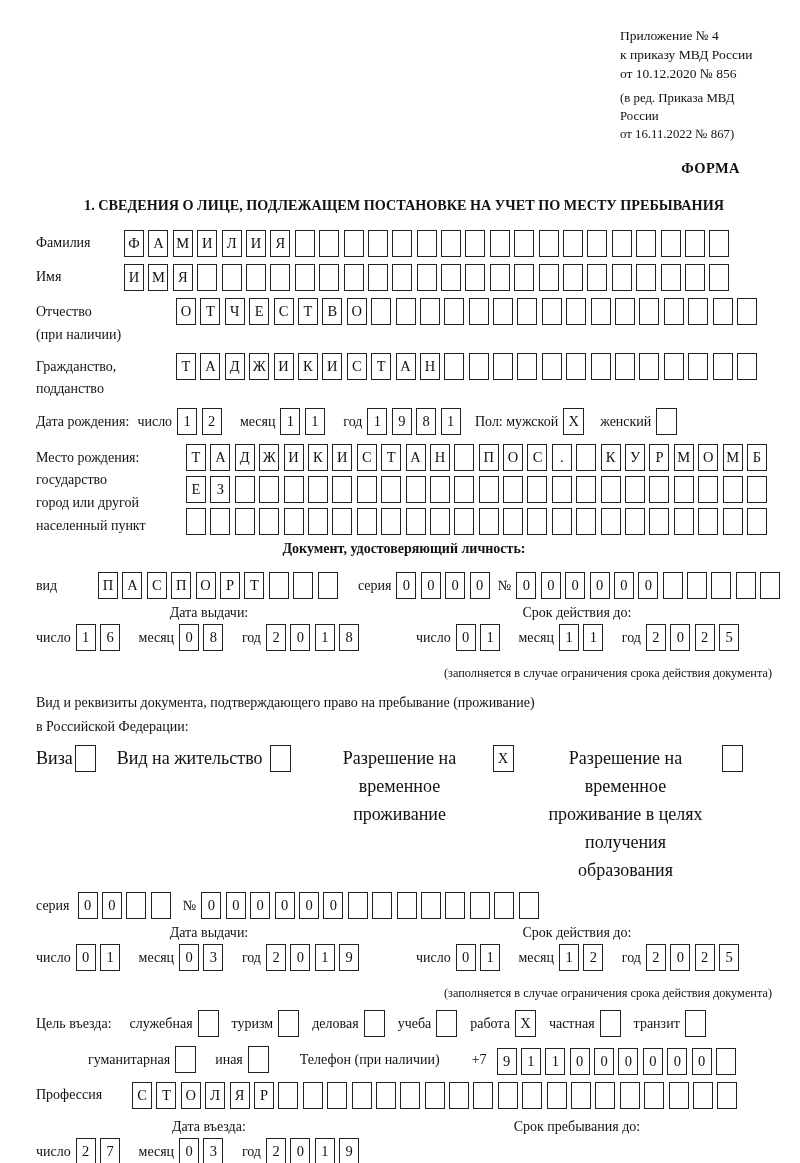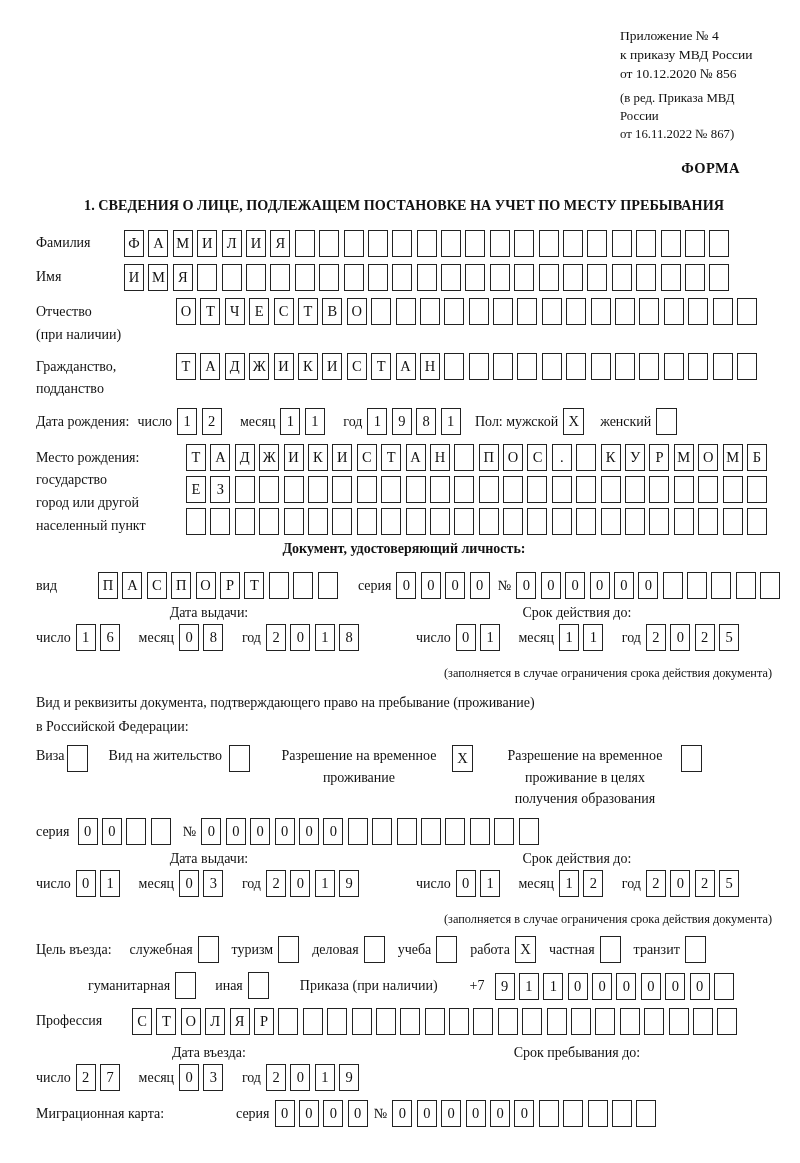--- a/index.html
+++ b/index.html
@@ -33,21 +33,21 @@
   .dates .hd{text-align:center;font-size:14px;margin-bottom:3px;}
   .fields{white-space:nowrap;line-height:0;}
   .fields .flabel{font-size:14px;line-height:27px;vertical-align:top;margin-right:5px;}
   .fields .mlabel{margin-left:10px;}
   .note-right{font-size:12.3px;text-align:right;margin-top:15px;}
   .center-heading{text-align:center;font-weight:bold;font-size:14px;margin:4px 0 15px 0;}
   .intro{font-size:14px;margin:10px 0 2px 0;line-height:1.7;}
   
   .opts{display:flex;align-items:flex-start;margin:6px 0 4px 0;}
   .opt{display:flex;align-items:flex-start;margin-right:13px;}
-  .opt .olabel{font-size:14px;line-height:1.55;margin-right:7px;}
+  .opt .olabel{font-size:18px;line-height:1.55;margin-right:7px;}
   .opt .ctr{text-align:center;}
   .opt .wrap170{width:172px;}
   .opt .wrap178{width:178px;}
   
   .pitem{display:inline-flex;align-items:center;margin-right:9px;white-space:nowrap;}
   .pitem .plabel{font-size:14px;margin-right:5px;}
   .purpose-row{margin:9px 0;white-space:nowrap;}
   .indent64{margin-left:52px;}
 </style>
 </head>
@@ -242,21 +242,21 @@
   <div class="purpose-row indent64">
     <span class="pitem">
         <span class="plabel">гуманитарная</span>
         <span class="cb"></span>
       </span>
     <span class="pitem" style="margin-left:6px;">
         <span class="plabel">иная</span>
         <span class="cb"></span>
       </span>
     <span class="pitem" style="margin-left:18px;">
-        <span class="plabel">Приказа (при наличии)</span>
+        <span class="plabel">Телефон (при наличии)</span>
       </span>
     <span class="pitem" style="margin-left:14px;margin-right:4px;">
         <span class="plabel" style="margin-right:2px;">+7</span>
       </span>
     <span class="cells" style="vertical-align:middle;"><span class="cell">9</span><span class="cell">1</span><span class="cell">1</span><span class="cell">0</span><span class="cell">0</span><span class="cell">0</span><span class="cell">0</span><span class="cell">0</span><span class="cell">0</span><span class="cell"></span></span>
   </div>
 
   <div class="row" style="margin-top:9px;">
     <span class="lbl" style="width:96px;flex:0 0 96px;">Профессия</span>
     <span class="cells"><span class="cell">С</span><span class="cell">Т</span><span class="cell">О</span><span class="cell">Л</span><span class="cell">Я</span><span class="cell">Р</span><span class="cell"></span><span class="cell"></span><span class="cell"></span><span class="cell"></span><span class="cell"></span><span class="cell"></span><span class="cell"></span><span class="cell"></span><span class="cell"></span><span class="cell"></span><span class="cell"></span><span class="cell"></span><span class="cell"></span><span class="cell"></span><span class="cell"></span><span class="cell"></span><span class="cell"></span><span class="cell"></span><span class="cell"></span></span>

